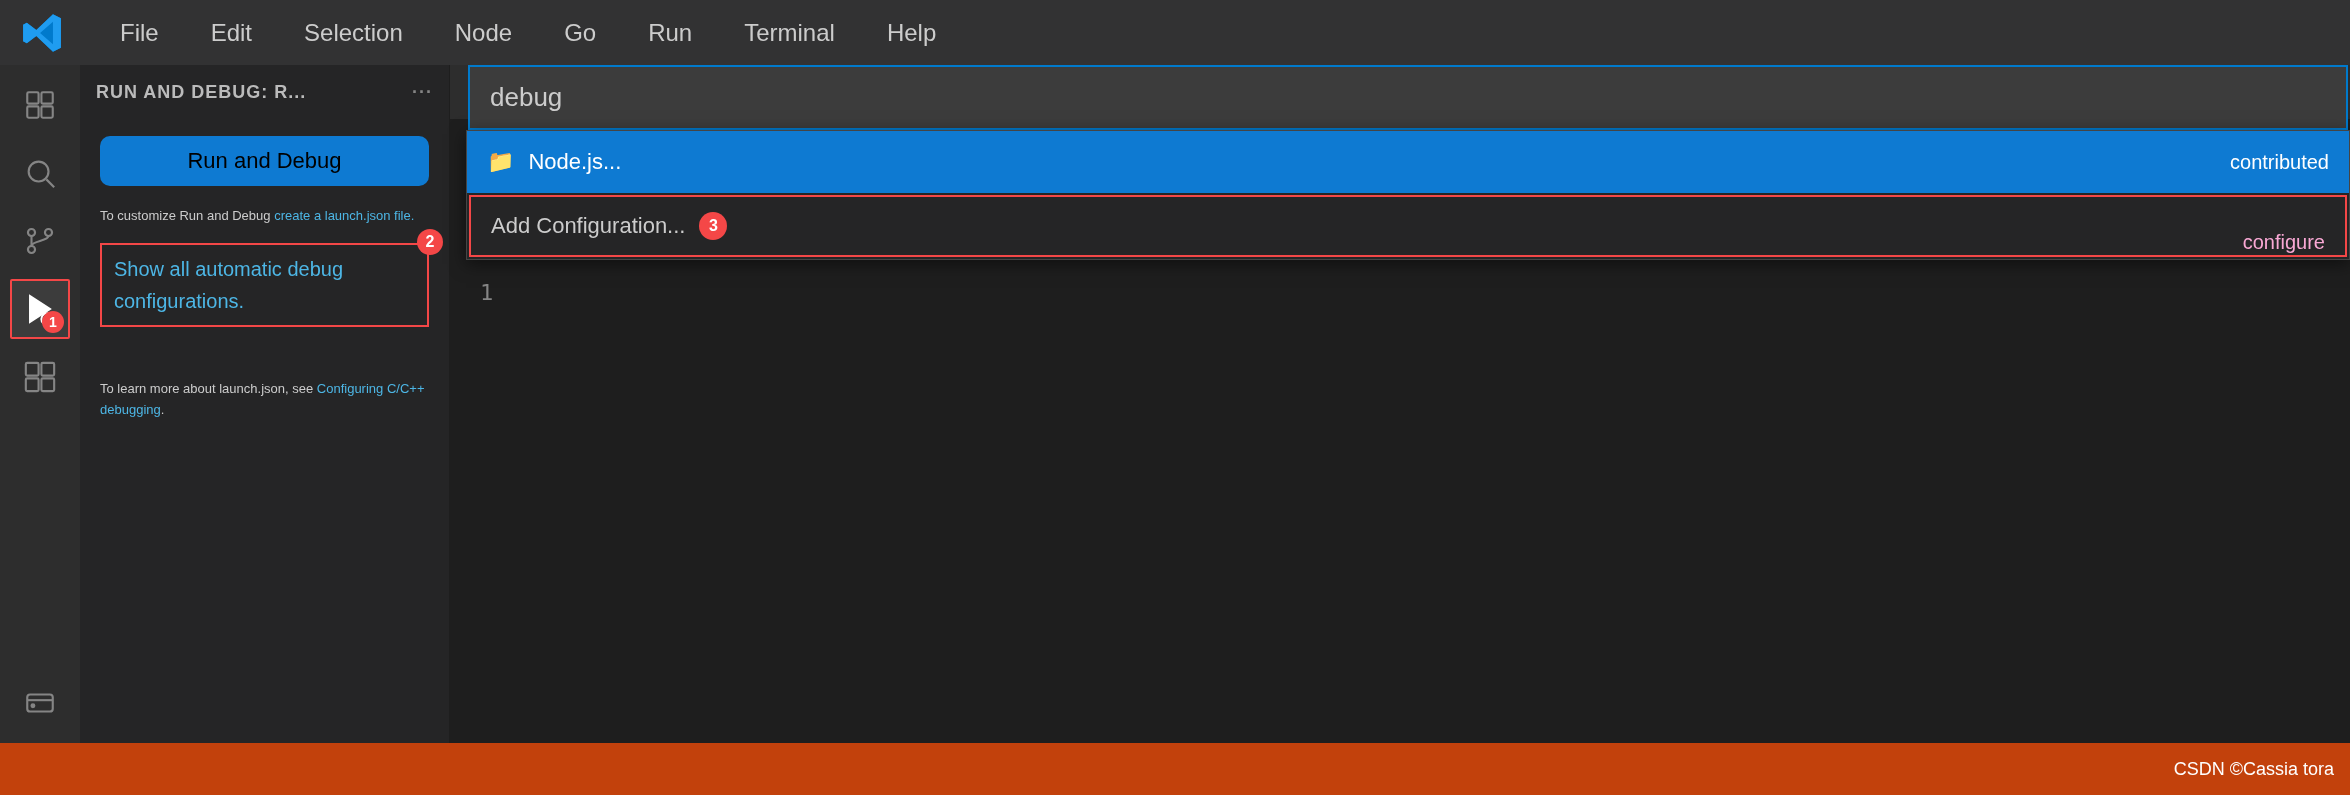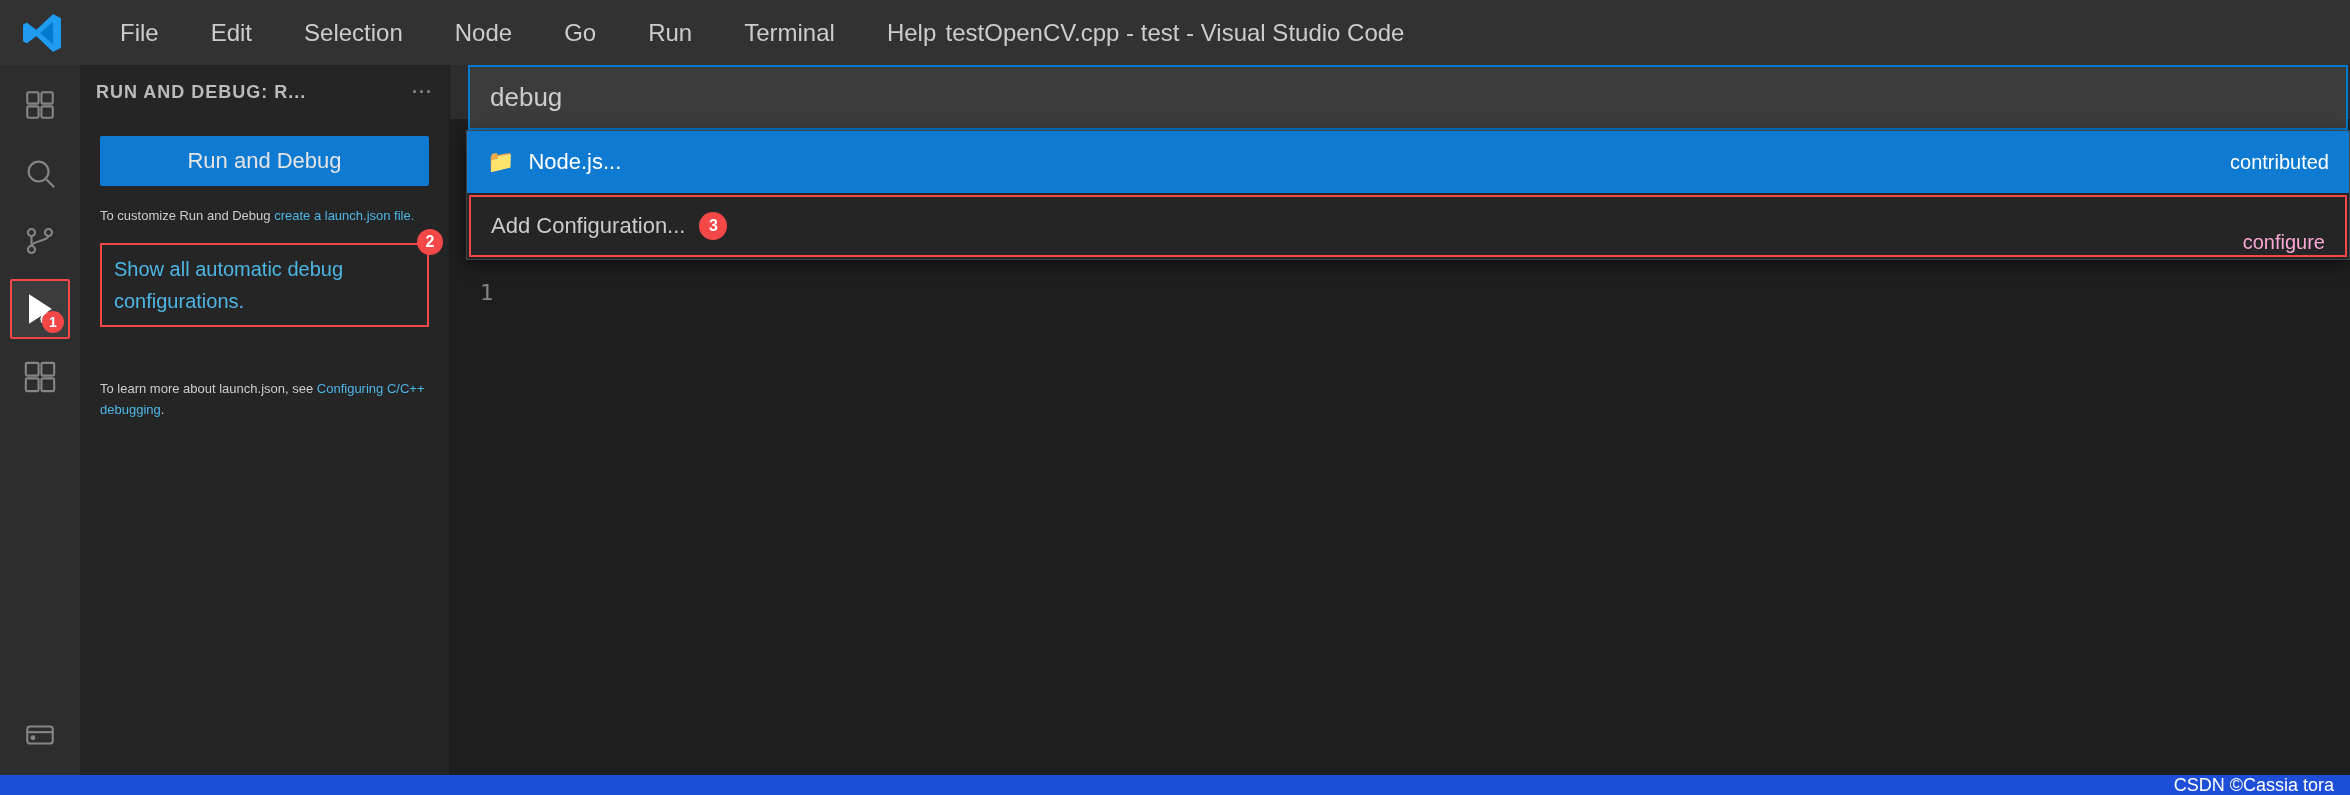--- a/index.html
+++ b/index.html
@@ -121,27 +121,27 @@
       gap: 12px;
       color: #858585;
     }
     .sidebar-content {
       flex: 1;
       padding: 16px 20px;
       color: #cccccc;
     }
     .run-debug-btn {
       background: #0e7ad2;
-      color: #e5e5e5;
+      color: #000000;
       border: none;
       padding: 12px 20px;
       font-size: 22px;
       width: 100%;
       cursor: pointer;
-      border-radius: 2px;
+      border-radius: 10px;
       margin-bottom: 20px;
       font-family: 'Segoe UI', sans-serif;
     }
     .sidebar-text {
       font-size: 13px;
       color: #cccccc;
       line-height: 1.6;
       margin-bottom: 16px;
     }
     .link-text {
@@ -296,22 +296,22 @@
     }
     .line-number {
       color: #858585;
       margin-right: 30px;
       display: inline-block;
       min-width: 30px;
     }
 
     
     .status-bar {
-      height: 20px;
-      background: #1d4ed8;
+      height: 52px;
+      background: #c2410c;
       display: flex;
       align-items: center;
       padding: 4px 16px;
       color: white;
       font-size: 18px;
       justify-content: flex-end;
       flex-shrink: 0;
     }
   </style>
 </head>
@@ -329,21 +329,20 @@
     <span class="menu-item">File</span>
     <span class="menu-item">Edit</span>
     <span class="menu-item">Selection</span>
     <span class="menu-item">Node</span>
     <span class="menu-item">Go</span>
     <span class="menu-item">Run</span>
     <span class="menu-item">Terminal</span>
     <span class="menu-item">Help</span>
   </div>
 
-  <div class="title-bar-title">testOpenCV.cpp - test - Visual Studio Code</div>
 </div>
 
 <div class="main-area">
 
   <div class="activity-bar">
     <div class="activity-item" style="font-size:32px;">
       <svg width="34" height="34" viewBox="0 0 24 24" fill="none" stroke="#858585" stroke-width="1.5">
         <rect x="3" y="3" width="8" height="8" rx="1"></rect>
         <rect x="13" y="3" width="8" height="8" rx="1"></rect>
         <rect x="3" y="13" width="8" height="8" rx="1"></rect>

